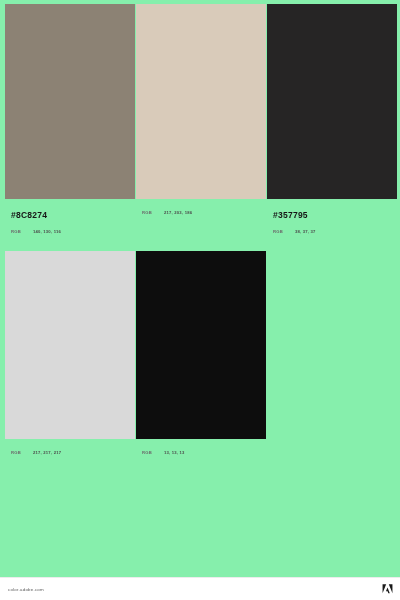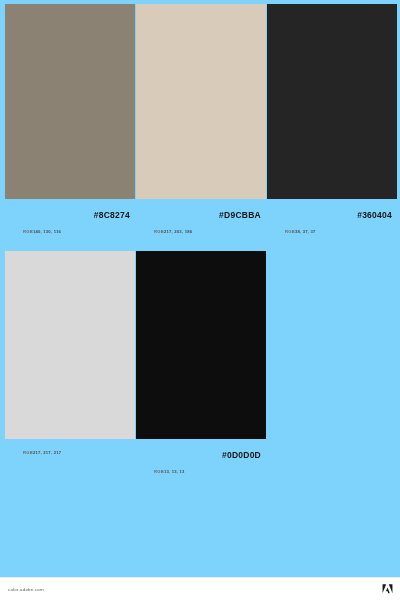--- a/index.html
+++ b/index.html
@@ -118,52 +118,51 @@
 
   .adobe-logo {
     width: 11px;
     height: 10px;
     display: block;
   }
 </style>
 </head>
 <body>
 
-<div class="page" style="background: #7dd3fc; text-align: right;">
+<div class="page" style="background: #86efac;">
 
   <div class="palette">
 
     <div class="row row-1">
 
       <div class="swatch-cell">
         <div class="swatch-chip" style="background:#8C8274"></div>
         <div class="swatch-info">
           <div class="hex-label">#8C8274</div>
           <div class="rgb-line">
             <span class="rgb-key">RGB</span>
             <span class="rgb-value">140, 130, 116</span>
           </div>
         </div>
       </div>
 
       <div class="swatch-cell">
         <div class="swatch-chip" style="background:#D9CBBA"></div>
         <div class="swatch-info">
-          <div class="hex-label">#D9CBBA</div>
           <div class="rgb-line">
             <span class="rgb-key">RGB</span>
             <span class="rgb-value">217, 203, 186</span>
           </div>
         </div>
       </div>
 
       <div class="swatch-cell">
         <div class="swatch-chip" style="background:#262525"></div>
         <div class="swatch-info">
-          <div class="hex-label">#360404</div>
+          <div class="hex-label">#357795</div>
           <div class="rgb-line">
             <span class="rgb-key">RGB</span>
             <span class="rgb-value">38, 37, 37</span>
           </div>
         </div>
       </div>
 
     </div>
 
     <div class="row-gap"></div>
@@ -176,21 +175,20 @@
           <div class="rgb-line">
             <span class="rgb-key">RGB</span>
             <span class="rgb-value">217, 217, 217</span>
           </div>
         </div>
       </div>
 
       <div class="swatch-cell">
         <div class="swatch-chip" style="background:#0D0D0D"></div>
         <div class="swatch-info">
-          <div class="hex-label">#0D0D0D</div>
           <div class="rgb-line">
             <span class="rgb-key">RGB</span>
             <span class="rgb-value">13, 13, 13</span>
           </div>
         </div>
       </div>
 
     </div>
 
   </div>

